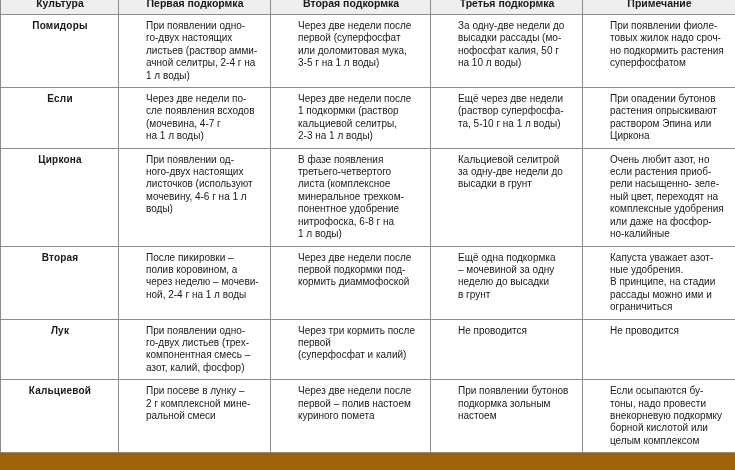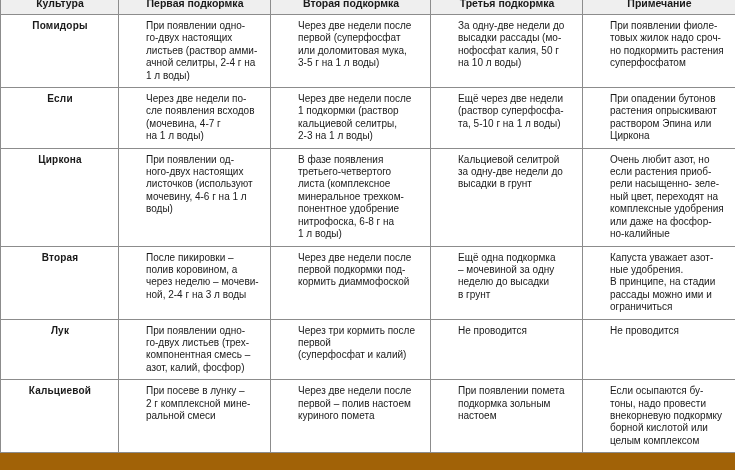--- a/index.html
+++ b/index.html
@@ -184,21 +184,21 @@
 но-калийные</span>
             </td>
         </tr>
 
         <tr>
           <td class="culture">Вторая</td>
           <td>
               <span class="cell-text">После пикировки –
 полив коровином, а
 через неделю – мочеви-
-ной, 2-4 г на 3 л воды</span>
+ной, 2-4 г на 1 л воды</span>
             </td>
           <td>
               <span class="cell-text">Через две недели после
 первой подкормки под-
 кормить диаммофоской</span>
             </td>
           <td>
               <span class="cell-text">Ещё одна подкормка
 – мочевиной за одну
 неделю до высадки
@@ -240,21 +240,21 @@
               <span class="cell-text">При посеве в лунку –
 2 г комплексной мине-
 ральной смеси</span>
             </td>
           <td>
               <span class="cell-text">Через две недели после
 первой – полив настоем
 куриного помета</span>
             </td>
           <td>
-              <span class="cell-text">При появлении помета
+              <span class="cell-text">При появлении бутонов
 подкормка зольным
 настоем</span>
             </td>
           <td>
               <span class="cell-text">Если осыпаются бу-
 тоны, надо провести
 внекорневую подкормку
 борной кислотой или
 целым комплексом</span>
             </td>

